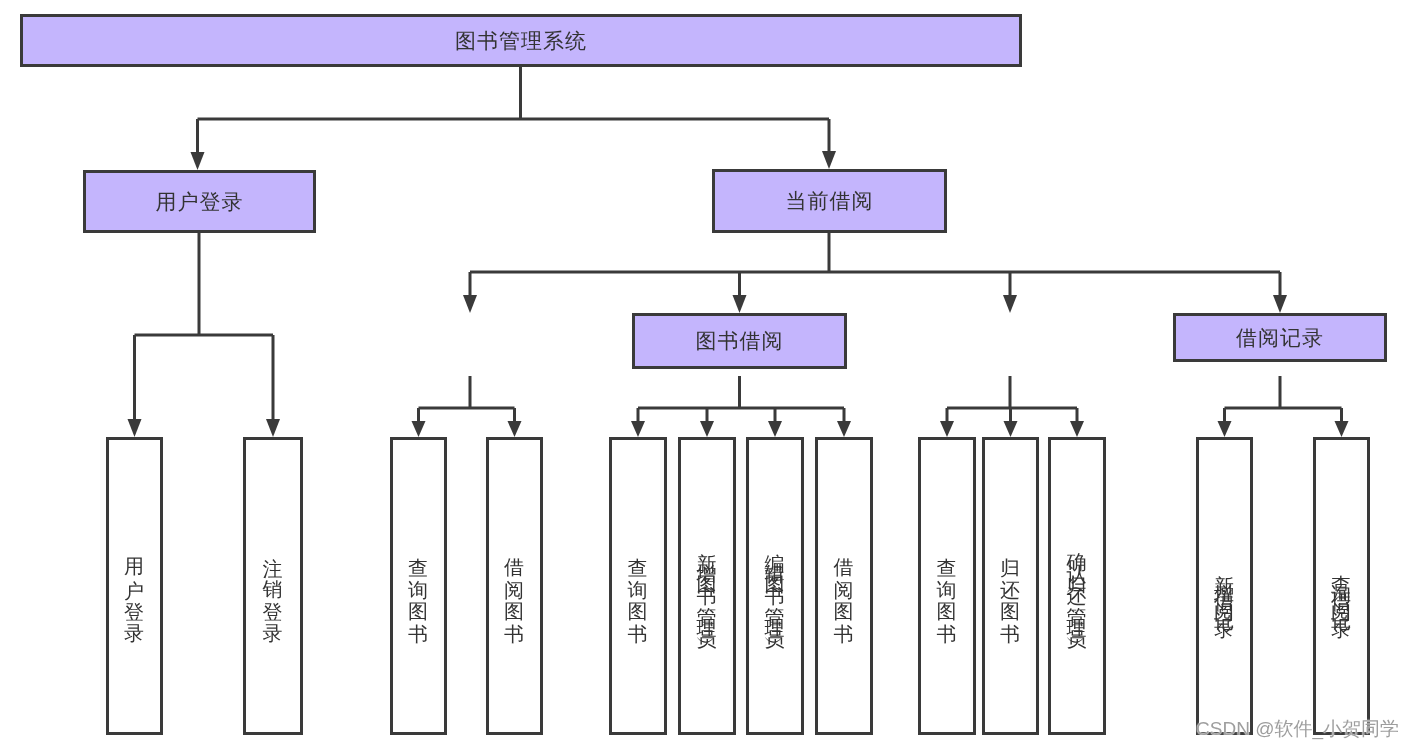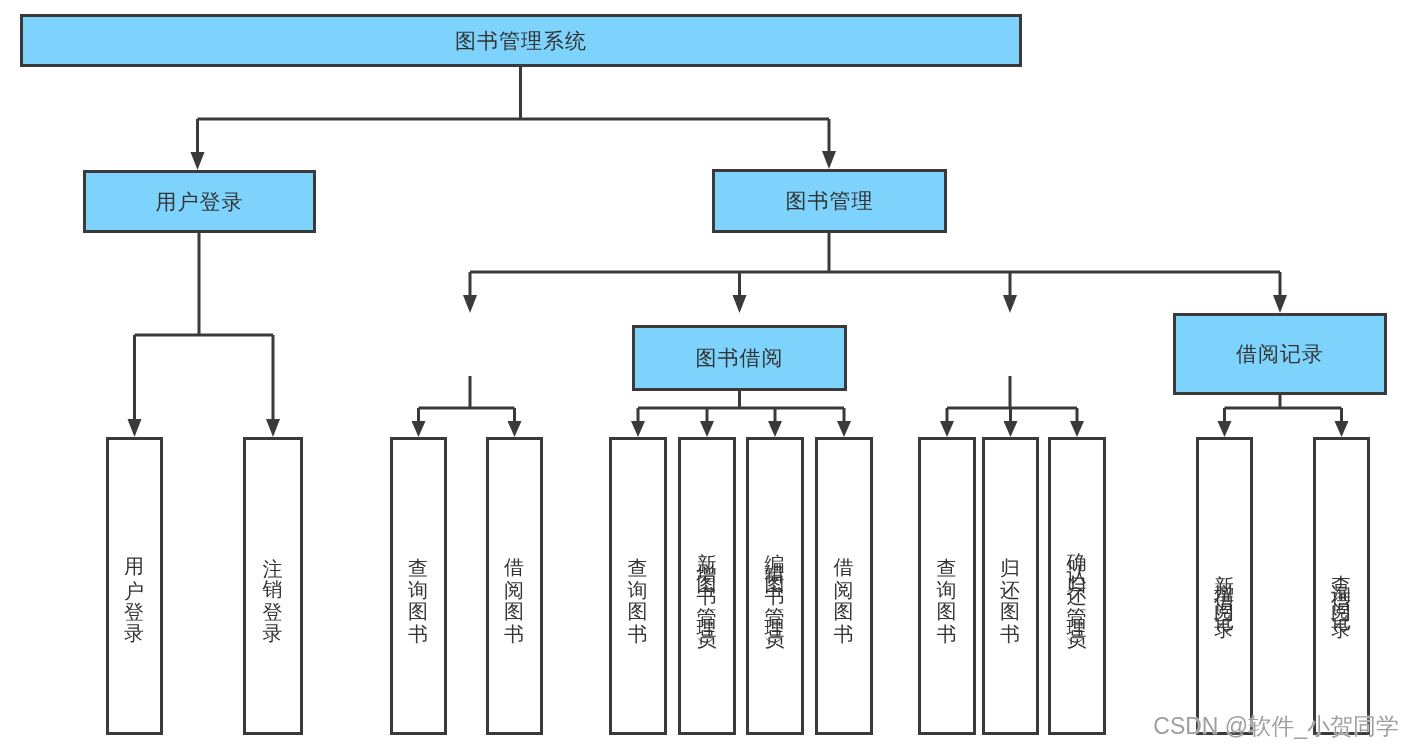--- a/index.html
+++ b/index.html
@@ -8,21 +8,21 @@
     width:1405px;height:747px;
     background:#ffffff;
     font-family:"Liberation Sans","DejaVu Sans",sans-serif;
     color:#333333;
     overflow:hidden;
   }
   .node{
     position:absolute;
     box-sizing:border-box;
     border:3px solid #3a3a3a;
-    background:#7dd3fc;
+    background:#c4b5fd;
     display:flex;
     align-items:center;
     justify-content:center;
   }
   .node .lbl{
     font-size:21px;
     color:#333333;
     letter-spacing:1px;
     white-space:nowrap;
   }
@@ -59,21 +59,21 @@
     fill:none;
   }
   #connectors polygon{
     fill:#3a3a3a;
     stroke:none;
   }
   .watermark{
     position:absolute;
     right:6px;
     bottom:5px;
-    font-size:23px;
+    font-size:19px;
     color:#9e9e9e;
     text-shadow:0 0 2px #ffffff, 0 0 1px #ffffff;
     white-space:nowrap;
   }
 </style>
 </head>
 <body>
 
 <div id="canvas">
 
@@ -121,27 +121,27 @@
   </svg>
 
   <div class="node" style="left:20px;top:14px;width:1002px;height:53px">
     <span class="lbl">图书管理系统</span>
   </div>
 
   <div class="node" style="left:83px;top:170px;width:233px;height:63px">
     <span class="lbl">用户登录</span>
   </div>
   <div class="node" style="left:712px;top:169px;width:235px;height:64px">
-    <span class="lbl">图书管理</span>
+    <span class="lbl">当前借阅</span>
   </div>
 
-  <div class="node" style="left:632px;top:325px;width:215px;height:66px">
+  <div class="node" style="left:632px;top:313px;width:215px;height:56px">
     <span class="lbl">图书借阅</span>
   </div>
-  <div class="node" style="left:1173px;top:313px;width:214px;height:82px">
+  <div class="node" style="left:1173px;top:313px;width:214px;height:49px">
     <span class="lbl">借阅记录</span>
   </div>
 
   <div class="leaf" style="left:106px">
     <span class="vtext ls-wide">用户登录</span>
   </div>
   <div class="leaf" style="left:243px;width:60px">
     <span class="vtext ls-wide">注销登录</span>
   </div>
 

